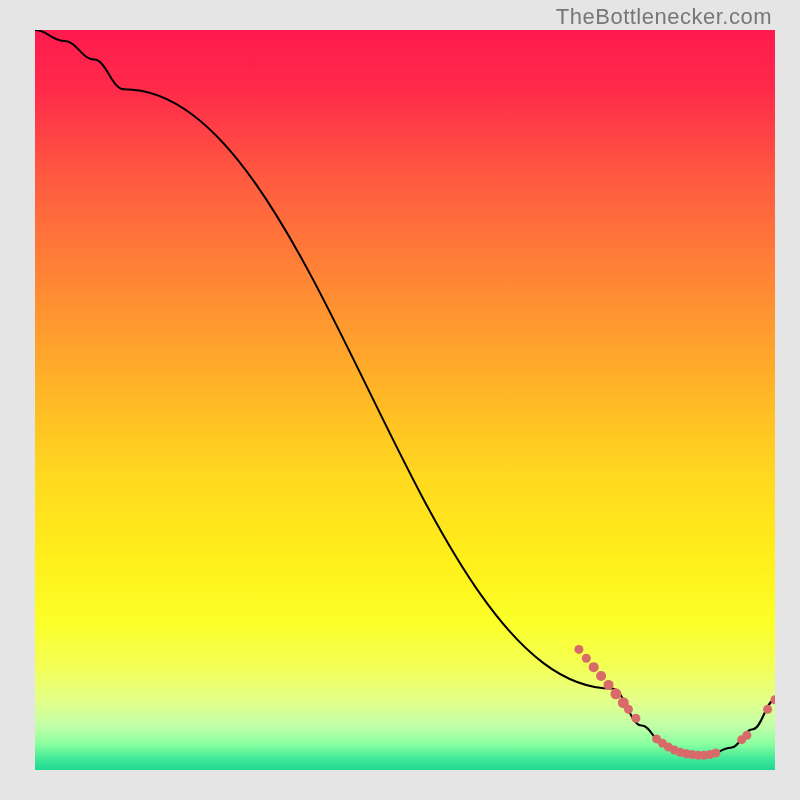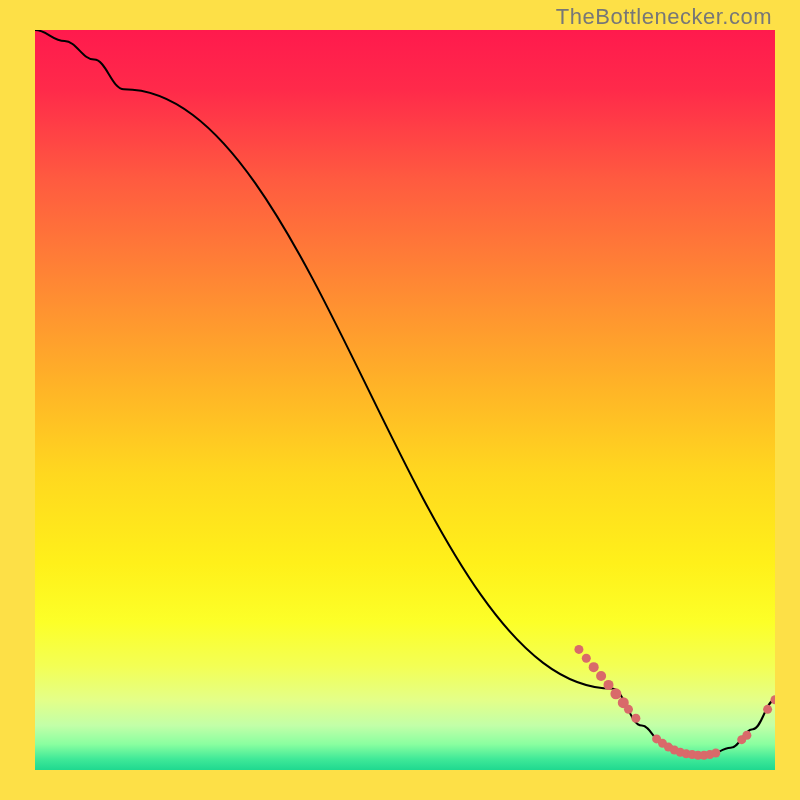--- a/index.html
+++ b/index.html
@@ -8,21 +8,21 @@
     background: #000;
     width: 800px;
     height: 800px;
     overflow: hidden;
     font-family: Arial, Helvetica, sans-serif;
   }
   .frame {
     position: relative;
     width: 800px;
     height: 800px;
-    background: #fde047;
+    background: #e5e5e5;
   }
   .attribution {
     position: absolute;
     top: 4px;
     right: 28px;
     color: #777;
     font-size: 22px;
     letter-spacing: 0.5px;
   }
   .plot-wrap {

